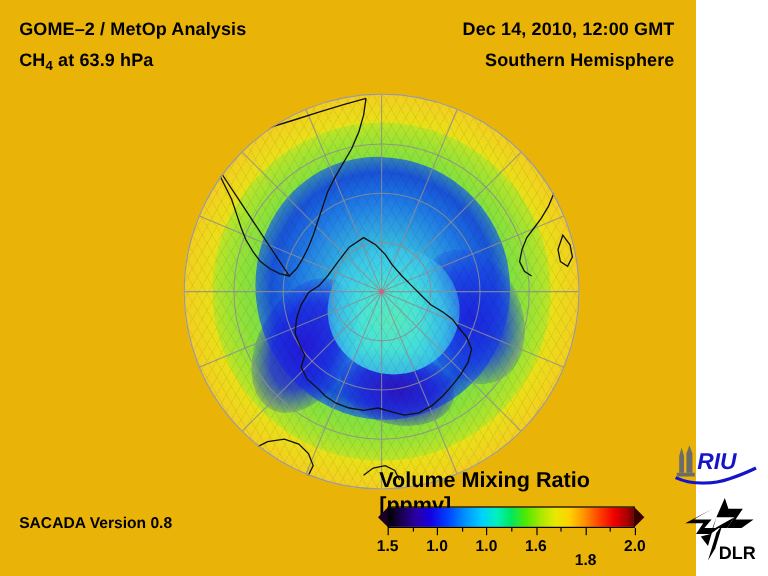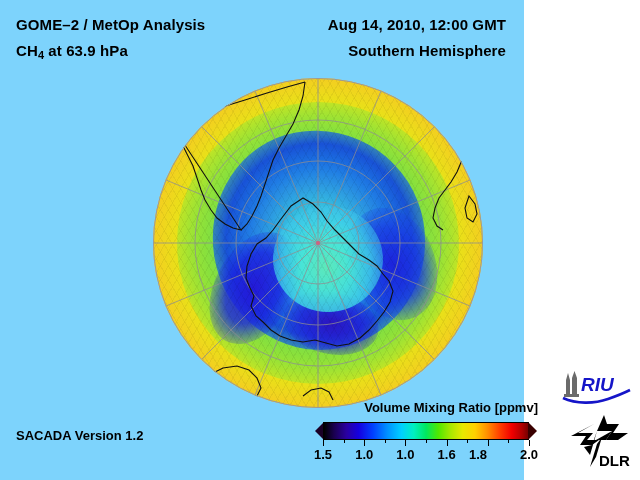--- a/index.html
+++ b/index.html
@@ -1,18 +1,18 @@
 <!DOCTYPE html>
 <html><head>
 <meta charset="utf-8">
 <style>
   html,body{margin:0;padding:0;background:#ffffff;}
   body{width:640px;height:480px;overflow:hidden;
        font-family:"Liberation Sans",sans-serif;color:#000;}
-  #page{position:relative;width:524px;height:480px;background:#7dd3fc;}
+  #page{position:relative;width:580px;height:480px;background:#eab308;}
 
   .hdr{position:absolute;font-weight:bold;font-size:15px;letter-spacing:.1px;white-space:nowrap;}
   #hdr-l1{left:16px;top:16px;}
   #hdr-l2{left:16px;top:42px;}
   #hdr-r1{right:18px;top:16px;text-align:right;}
   #hdr-r2{right:18px;top:42px;text-align:right;}
   .sub{font-size:11px;vertical-align:-3px;}
 
   
   #globe-wrap{position:absolute;left:153px;top:78px;width:330px;height:330px;}
@@ -67,22 +67,22 @@
      border-radius:50%;border:1px solid #9a9a9a;box-sizing:border-box;}
   #globe-svg{position:absolute;left:0;top:0;}
 
   
   .ftr{position:absolute;left:16px;font-weight:bold;font-size:13px;white-space:nowrap;}
   #ftr1{top:403px;}
   #ftr2{top:428px;}
   #ftr3{top:453px;}
 
   
-  #cb-title{position:absolute;left:316px;top:400px;width:222px;text-align:right;
-            font-weight:bold;font-size:13px;}
+  #cb-title{position:absolute;left:316px;top:390px;width:222px;text-align:left;
+            font-weight:bold;font-size:18px;}
   #cb-box{position:absolute;left:315px;top:422px;width:222px;height:18px;}
   #cb-grad{position:absolute;left:8px;top:0;width:206px;height:18px;
      border:1px solid #000;box-sizing:border-box;
      background:linear-gradient(to right,
        #000000 0%, #1a0050 5%, #2a00a0 11%, #1500e0 17%,
        #0040ff 24%, #0090ff 31%, #00d0ff 38%, #00f0c0 44%,
        #00e860 50%, #50e800 56%, #a8e800 62%,
        #e8e800 68%, #ffd000 74%, #ff9000 80%,
        #ff4000 86%, #f00000 92%, #b00000 97%, #780000 100%);}
   .cap{position:absolute;top:0;width:0;height:0;border-top:9px solid transparent;
@@ -99,21 +99,21 @@
   #riu-logo{position:absolute;left:560px;top:370px;width:72px;height:34px;}
   #dlr-logo{position:absolute;left:566px;top:414px;width:66px;height:56px;}
 </style>
 </head>
 <body>
 
 <div id="page">
 
   <div class="hdr" id="hdr-l1">GOME–2 / MetOp Analysis</div>
   <div class="hdr" id="hdr-l2"><span>CH</span><span class="sub">4</span><span> at 63.9 hPa</span></div>
-  <div class="hdr" id="hdr-r1">Aug 14, 2010, 12:00 GMT</div>
+  <div class="hdr" id="hdr-r1">Dec 14, 2010, 12:00 GMT</div>
   <div class="hdr" id="hdr-r2">Southern Hemisphere</div>
 
   <div id="globe-wrap">
     <div id="globe">
       <div class="ring" id="r-outer"></div>
       <div class="ring" id="r-green"></div>
       <div class="ring" id="r-blue"></div>
       <div class="ring" id="r-deep-l"></div>
       <div class="ring" id="r-deep-r"></div>
       <div class="ring" id="r-deep-b"></div>
@@ -166,21 +166,21 @@
         <path fill="none" stroke="#111" stroke-width="1.1" d="M58,296 L70,290 L84,288 L96,292 L104,300 L108,310 L104,318 L94,320
                  L82,318 L70,312 L62,304 Z"></path>
         <path fill="none" stroke="#111" stroke-width="1.1" d="M150,318 L158,312 L168,310 L176,314 L180,322"></path>
 
         <circle cx="165" cy="165" r="2" fill="#d06080"></circle>
       </svg>
     </div>
     <div id="globe-edge"></div>
   </div>
 
-  <div class="ftr" id="ftr2">SACADA Version 1.2</div>
+  <div class="ftr" id="ftr2">SACADA Version 0.8</div>
 
   <div id="cb-title">Volume Mixing Ratio [ppmv]</div>
   <div id="cb-box">
     <div class="cap" id="cap-l"></div>
     <div id="cb-grad"></div>
     <div class="cap" id="cap-r"></div>
   </div>
   <div id="cb-ticks">
       <i style="left: 8px; height: 6px;"></i>
       <i style="left: 28.6px; height: 3px;"></i>
@@ -192,21 +192,21 @@
       <i style="left: 152.2px; height: 3px;"></i>
       <i style="left: 172.8px; height: 6px;"></i>
       <i style="left: 193.4px; height: 3px;"></i>
       <i style="left: 214px; height: 6px;"></i>
     </div>
   <div id="cb-labels">
       <span style="left: 8px;">1.5</span>
       <span style="left: 49.2px;">1.0</span>
       <span style="left: 90.4px;">1.0</span>
       <span style="left: 131.6px;">1.6</span>
-      <span style="left: 163px;">1.8</span>
+      <span style="left: 173px; margin-top: 12px;">1.8</span>
       <span style="left: 214px;">2.0</span>
     </div>
 
   <svg id="riu-logo" viewBox="0 0 72 34">
     <g fill="#6b6b6b">
       <path d="M6,24 L6,10 L8,3 L10,10 L10,24 Z"></path>
       <path d="M12,24 L12,8 L14.5,1 L17,8 L17,24 Z"></path>
       <path d="M4,24 L19,24 L19,27 L4,27 Z"></path>
     </g>
     <text x="21" y="21" font-family="Liberation Sans, sans-serif" font-size="19" font-weight="bold" font-style="italic" fill="#1515c8">RIU</text>

